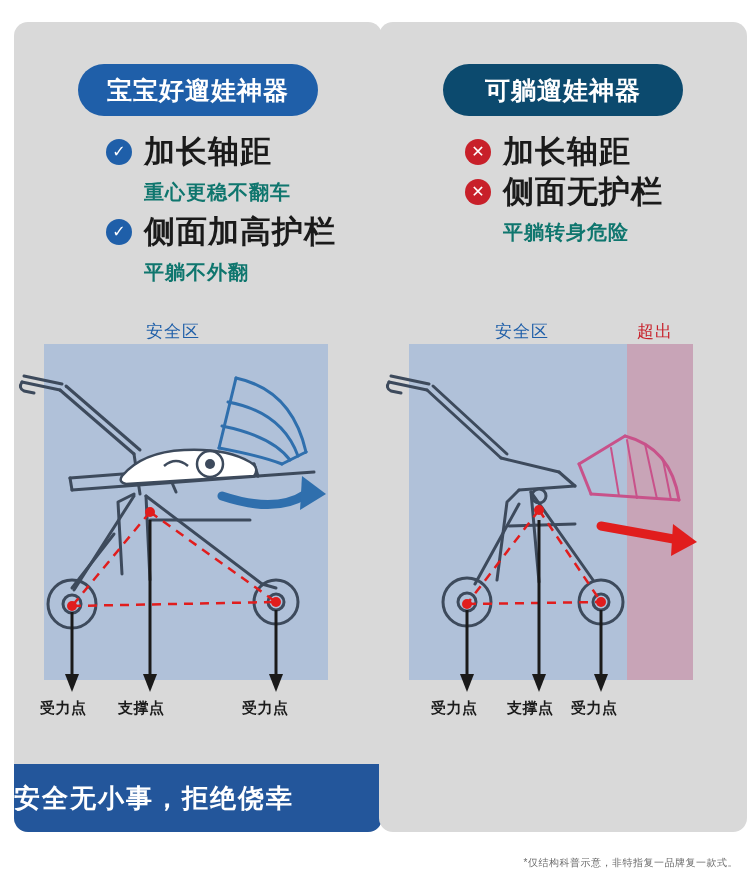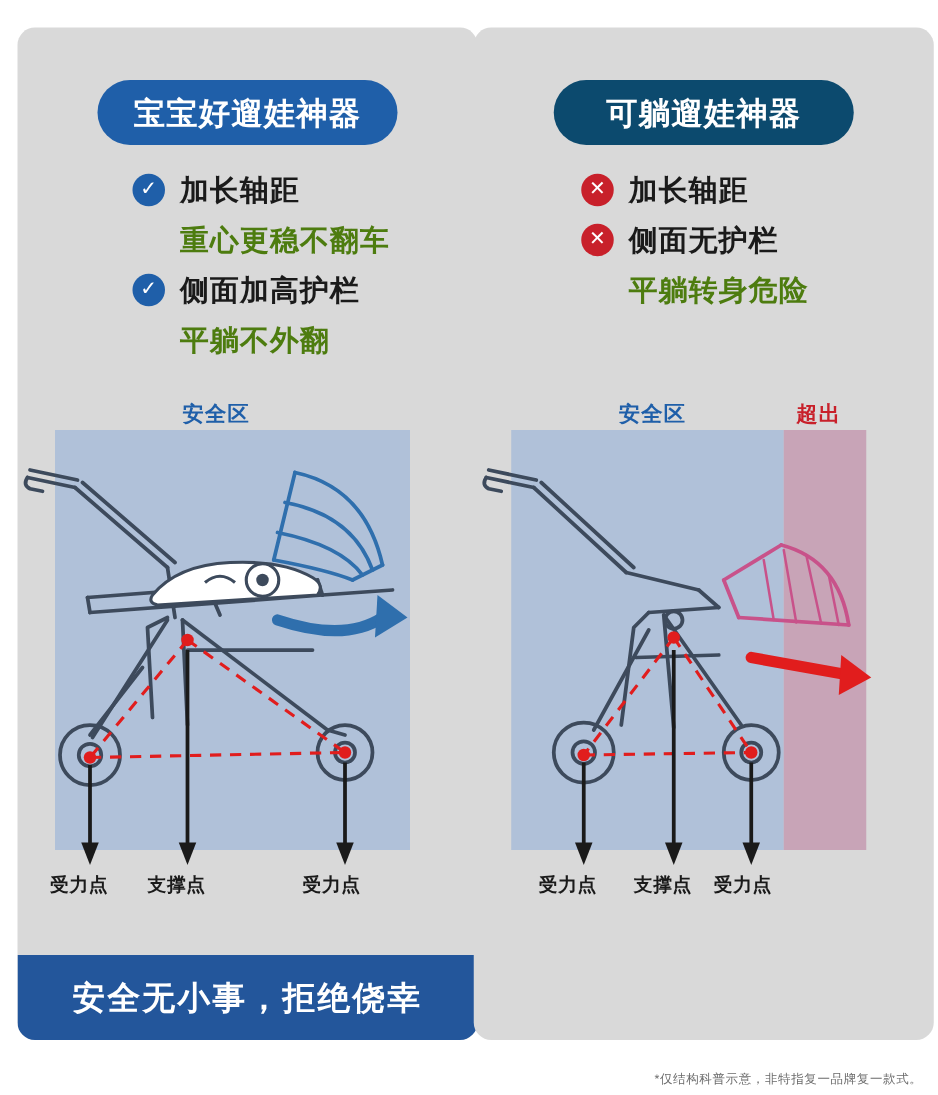--- a/index.html
+++ b/index.html
@@ -62,42 +62,42 @@
     border-radius:50%;
     margin-right:12px;
     flex:0 0 auto;
     display:flex;align-items:center;justify-content:center;
     color:#fff;font-size:16px;font-weight:bold;
     line-height:1;
   }
   .b-mark.check{background:#1f5fa9;}
   .b-mark.cross{background:#c8202a;}
   .b-text{
-    font-size:23px;
+    font-size:31px;
     color:#1a1a1a;
     font-weight:bold;
     letter-spacing:1px;
     white-space:nowrap;
   }
   .b-sub{
     height:40px;
     display:flex;align-items:center;
     padding-left:38px;
-    font-size:23px;
-    color:#4d7c0f;
+    font-size:20px;
+    color:#0f766e;
     font-weight:bold;
     letter-spacing:1px;
     white-space:nowrap;
   }
 
   
   .zone-label{
     position:absolute;
     font-size:17px;
-    font-weight:bold;
+    font-weight:normal;
     letter-spacing:1px;
   }
   .zone-safe{color:#1f5fa9;}
   .zone-over{color:#c8202a;}
 
   
   .illus{
     position:absolute;
     left:0;right:0;
     top:322px;
@@ -126,21 +126,21 @@
   }
 
   
   .banner{
     position:absolute;
     left:0;bottom:0;
     width:100%;
     height:68px;
     display:flex;
     align-items:center;
-    justify-content:center;
+    justify-content:flex-start;
     color:#ffffff;
     font-size:26px;
     font-weight:bold;
     letter-spacing:2px;
   }
   .banner.blue{background:#23569b;}
   .banner.red{background:#c8202a;}
   .warn-tri{
     width:0;height:0;
     margin-left:14px;

